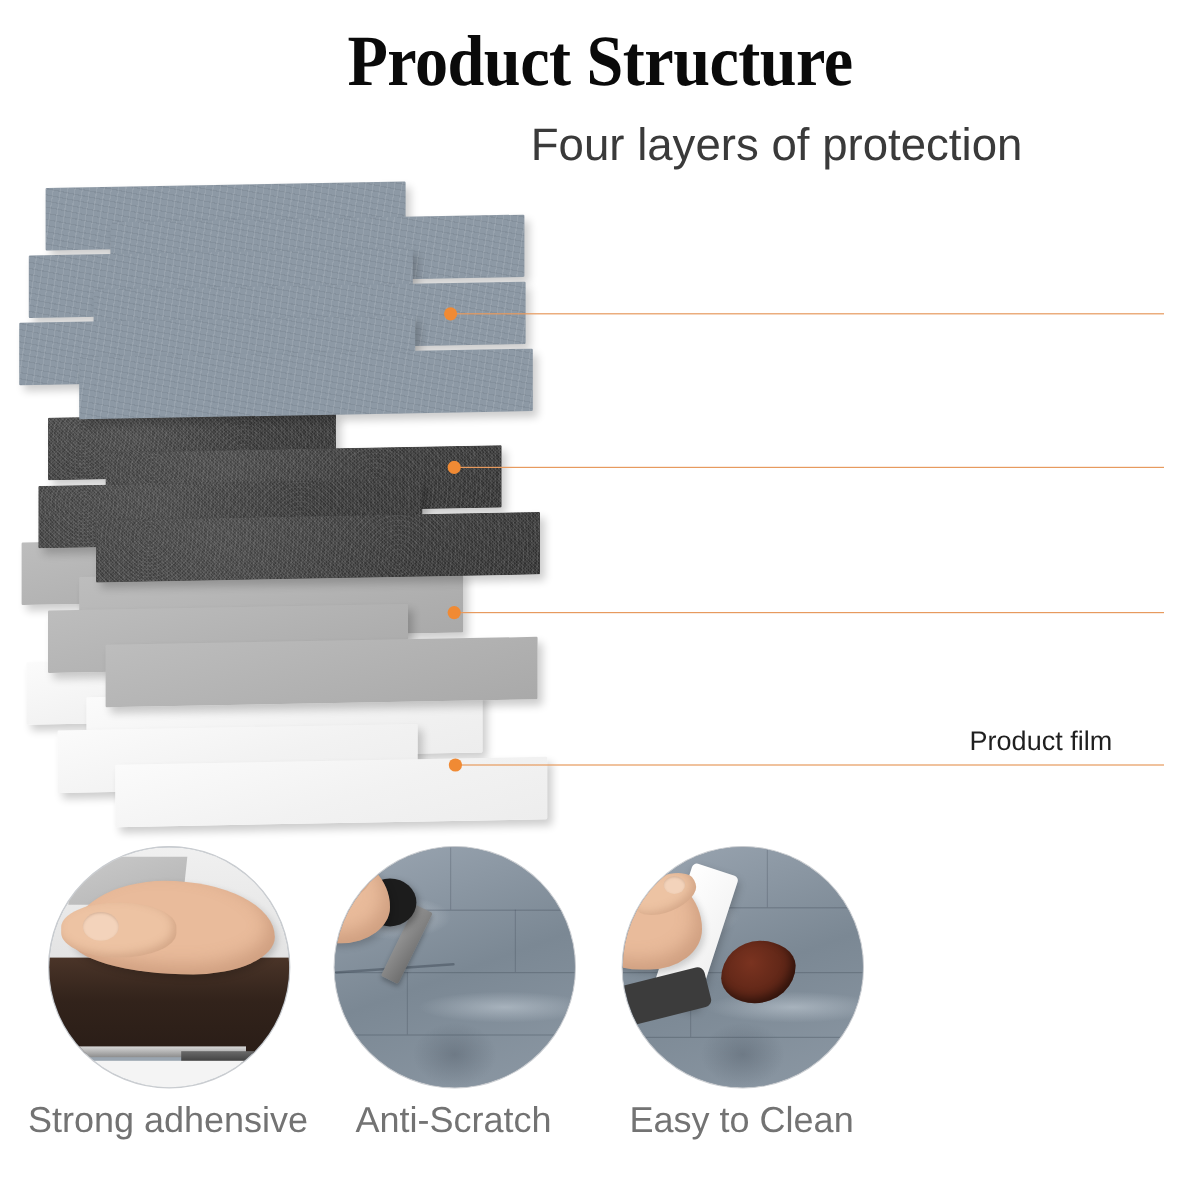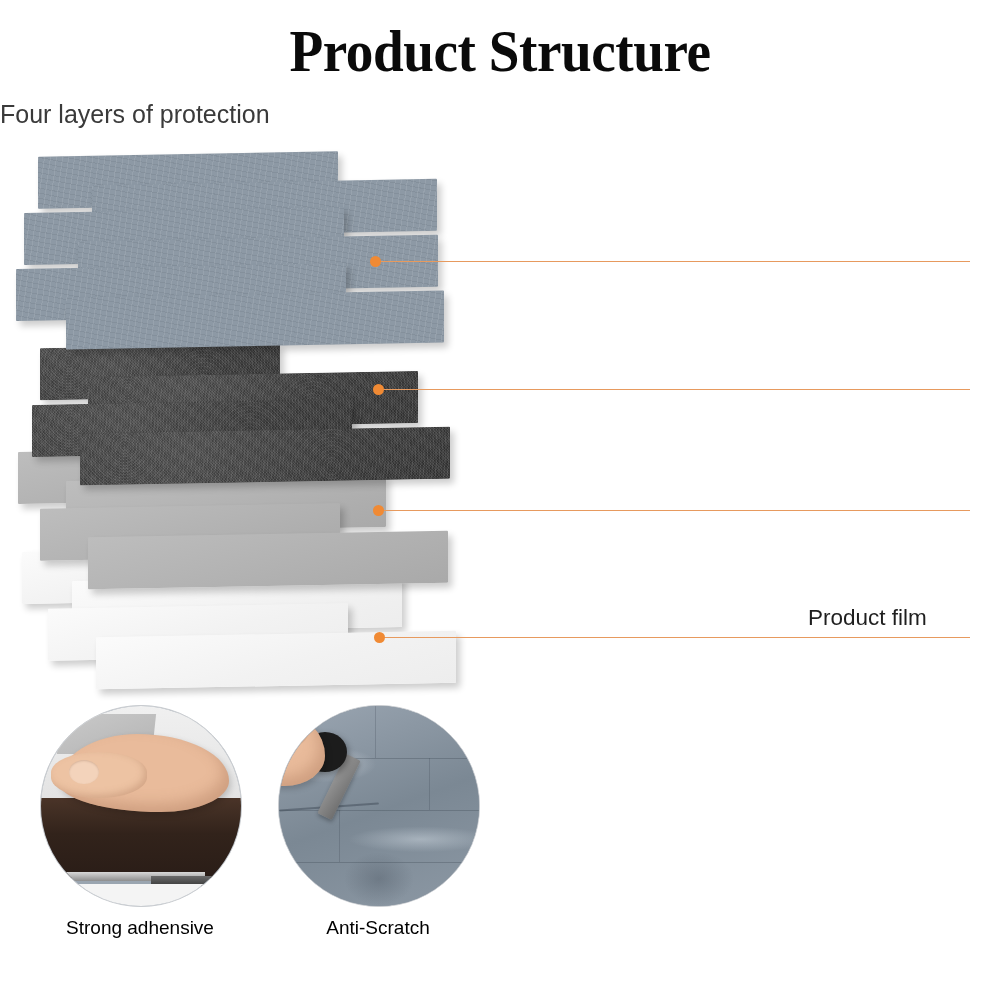--- a/index.html
+++ b/index.html
@@ -19,22 +19,22 @@
     font-family:"Liberation Serif", serif;
     font-weight:700;
     font-size:60px;
     letter-spacing:-0.5px;
     color:#0a0a0a;
     transform:scaleX(0.92);
     white-space:nowrap;
   }
   .subtitle{
     position:absolute;left:0;top:100px;width:852px;
-    text-align:left;
-    font-size:25px;
+    text-align:right;
+    font-size:38px;
     color:#3a3a3a;
     white-space:nowrap;
   }
 
   
   #stack{position:absolute;left:0;top:150px;width:520px;height:520px;}
   .layer{position:absolute;left:0;top:0;width:520px;height:520px;}
   .plank{
     position:absolute;
     height:52px;
@@ -101,21 +101,21 @@
   
   .feature{position:absolute;top:705px;width:200px;height:200px;}
   .circle{
     position:absolute;left:0;top:0;width:200px;height:200px;
     border-radius:50%;overflow:hidden;
     border:1px solid #c9ccd0;
     background:#9aa5b0;
   }
   .cap{
     position:absolute;top:212px;left:-30px;width:260px;
-    text-align:center;font-size:19px;color:#000000;white-space:nowrap;
+    text-align:center;font-size:30px;color:#737373;white-space:nowrap;
   }
   
   .tilebg{
     position:absolute;inset:-4px;
     background-color:#8e99a4;
     background-image:
       radial-gradient(ellipse 70px 26px at 25% 30%, rgba(228,234,240,0.55), rgba(228,234,240,0) 70%),
       radial-gradient(ellipse 100px 18px at 70% 66%, rgba(214,223,231,0.45), rgba(214,223,231,0) 72%),
       radial-gradient(ellipse 50px 38px at 50% 85%, rgba(60,70,82,0.30), rgba(60,70,82,0) 70%),
       linear-gradient(100deg, rgba(255,255,255,0.26) 0 2px, rgba(255,255,255,0) 2px 11px),
@@ -233,15 +233,32 @@
       <div class="scratchline" style="left:0px;top:100px;width:100px;transform:rotate(-4deg);"></div>
       <div class="keyblade" style="left:52px;top:48px;width:16px;height:66px;transform:rotate(26deg);"></div>
       <div class="keyhead" style="left:24px;top:26px;width:44px;height:40px;"></div>
       <div class="hand" style="left:-46px;top:8px;width:92px;height:72px;"></div>
       <div class="finger" style="left:-16px;top:14px;width:46px;height:30px;transform:rotate(-18deg);"></div>
       <div class="nail" style="left:2px;top:18px;width:17px;height:14px;"></div>
     </div>
     <div class="cap">Anti-Scratch</div>
   </div>
 
+  <div class="feature" style="left:518px;">
+    <div class="circle">
+      <div class="tilebg"></div>
+      <div class="tileline" style="top:50px;"></div>
+      <div class="tileline" style="top:104px;"></div>
+      <div class="tileline" style="top:158px;"></div>
+      <div class="tilevert" style="left:120px;top:0;height:50px;"></div>
+      <div class="tilevert" style="left:56px;top:104px;height:54px;"></div>
+      <div class="stain" style="left:82px;top:78px;width:62px;height:52px;"></div>
+      <div class="towel" style="left:40px;top:16px;width:40px;height:116px;transform:rotate(18deg);border-radius:4px;"></div>
+      <div class="hand" style="left:-34px;top:22px;width:100px;height:80px;"></div>
+      <div class="finger" style="left:8px;top:24px;width:54px;height:30px;transform:rotate(-22deg);"></div>
+      <div class="nail" style="left:34px;top:24px;width:18px;height:15px;"></div>
+      <div style="position:absolute;left:-8px;top:108px;width:80px;height:34px;background:#3c3c3c;border-radius:6px;transform:rotate(-14deg);"></div>
+    </div>
+    <div class="cap">Easy to Clean</div>
+  </div>
 
 
 </div>
 
 </body></html>

